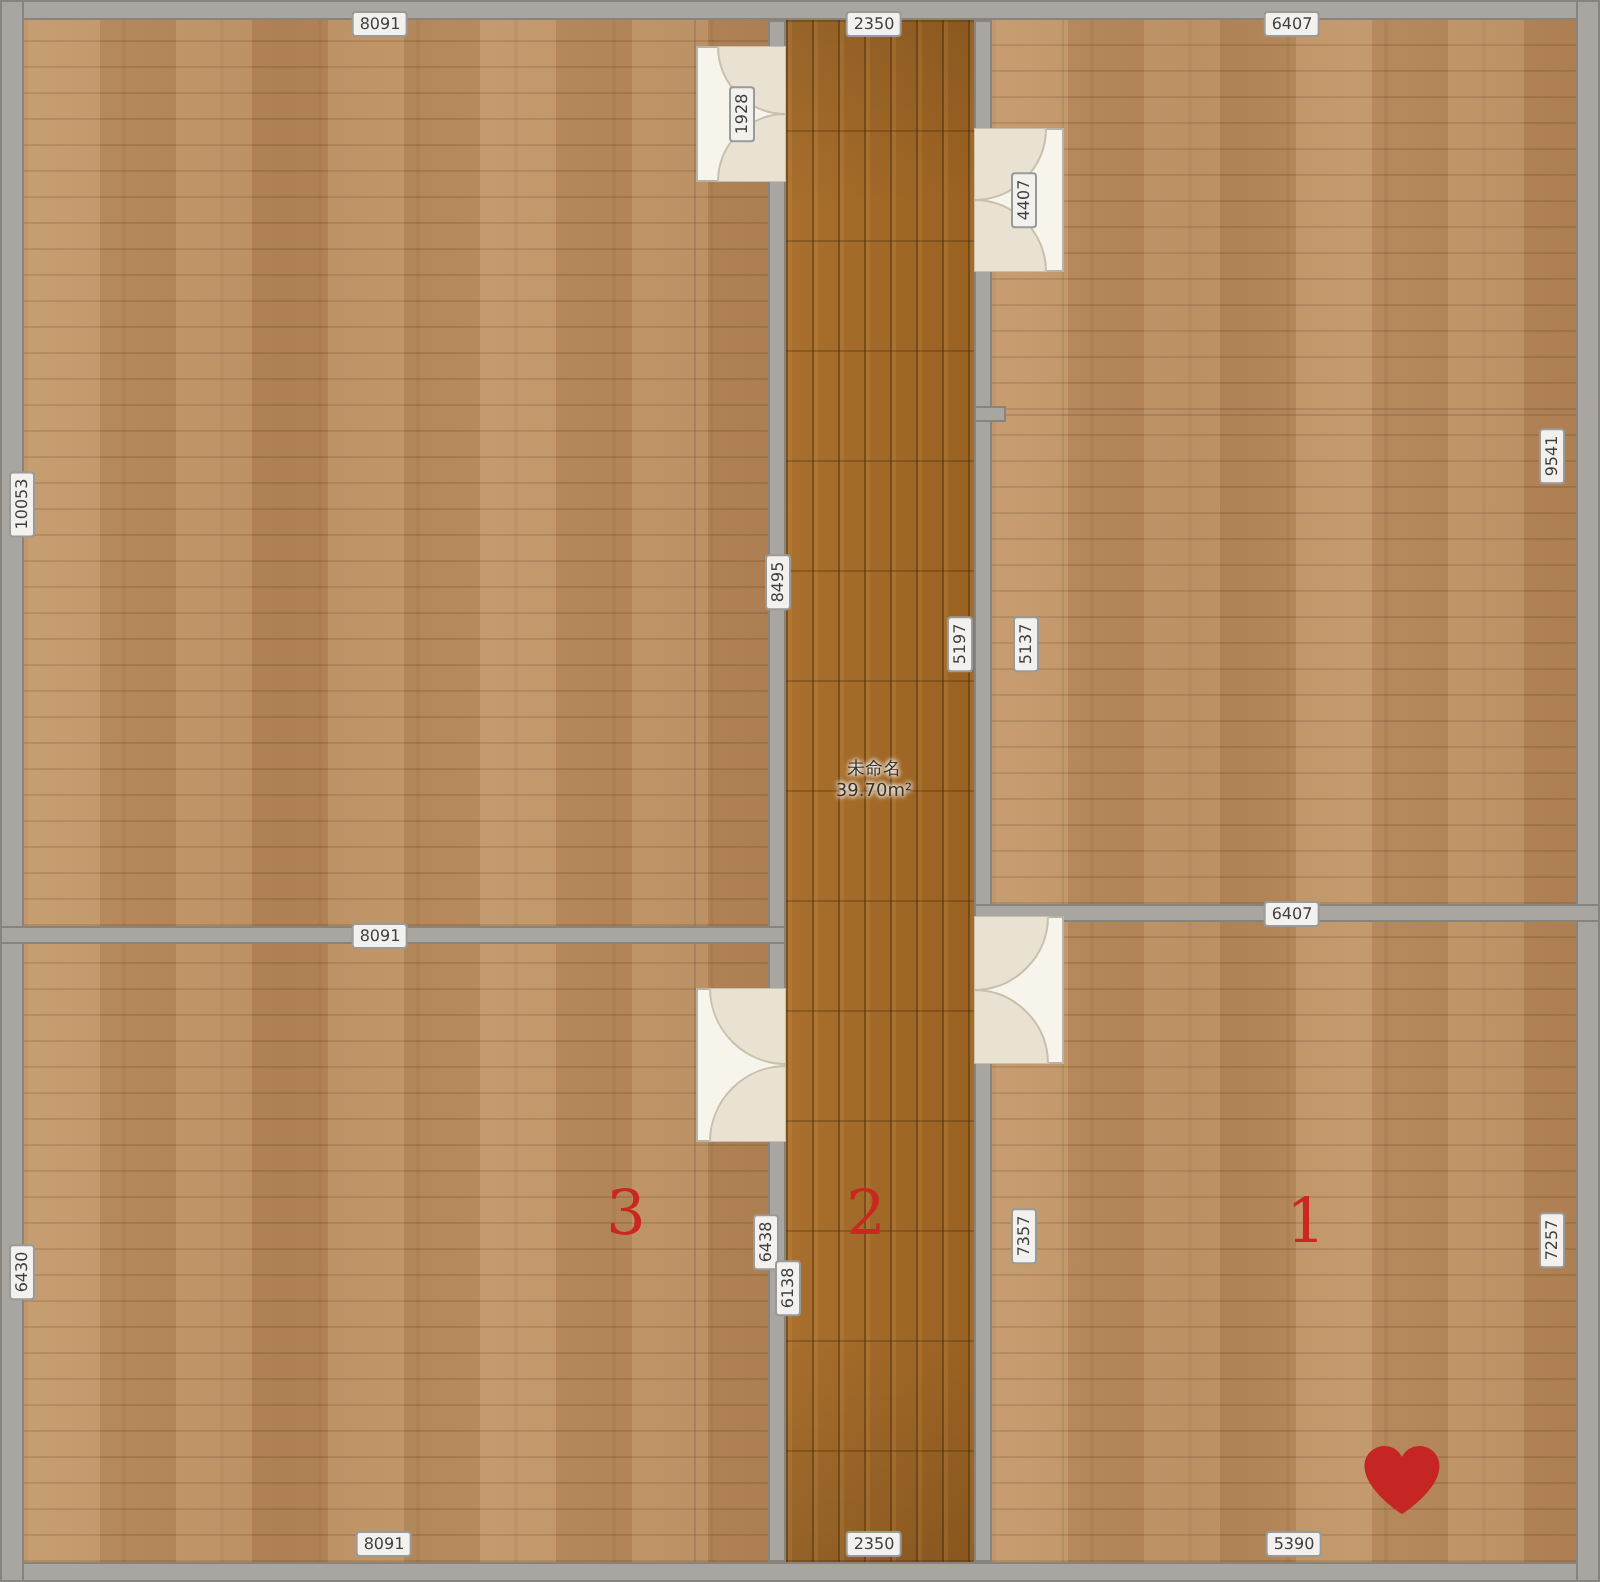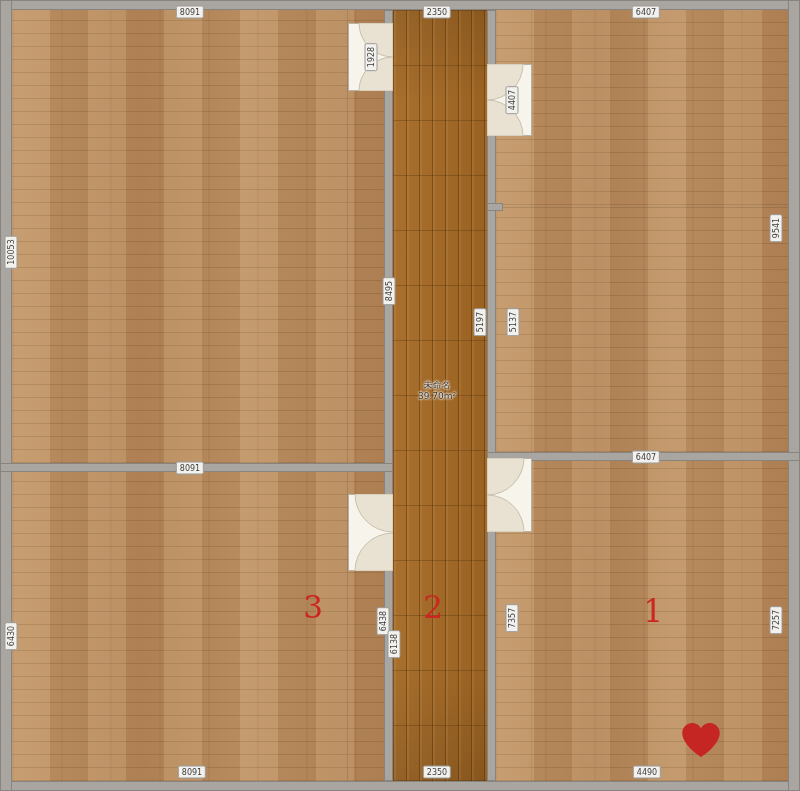--- a/index.html
+++ b/index.html
@@ -124,21 +124,21 @@
   </div>
 
   <div id="dimension-layer">
       <span class="dim" style="left: 190px; top: 12px;">8091</span>
       <span class="dim" style="left: 437px; top: 12px;">2350</span>
       <span class="dim" style="left: 646px; top: 12px;">6407</span>
       <span class="dim" style="left: 190px; top: 468px;">8091</span>
       <span class="dim" style="left: 646px; top: 457px;">6407</span>
       <span class="dim" style="left: 192px; top: 772px;">8091</span>
       <span class="dim" style="left: 437px; top: 772px;">2350</span>
-      <span class="dim" style="left: 647px; top: 772px;">4490</span>
+      <span class="dim" style="left: 647px; top: 772px;">5390</span>
       <span class="dim v" style="left: 11px; top: 252px;">10053</span>
       <span class="dim v" style="left: 11px; top: 636px;">6430</span>
       <span class="dim v" style="left: 776px; top: 228px;">9541</span>
       <span class="dim v" style="left: 776px; top: 620px;">7257</span>
       <span class="dim v" style="left: 371px; top: 57px;">1928</span>
       <span class="dim v" style="left: 389px; top: 291px;">8495</span>
       <span class="dim v" style="left: 383px; top: 621px;">6438</span>
       <span class="dim v" style="left: 394px; top: 644px;">6138</span>
       <span class="dim v" style="left: 512px; top: 100px;">4407</span>
       <span class="dim v" style="left: 480px; top: 322px;">5197</span>

